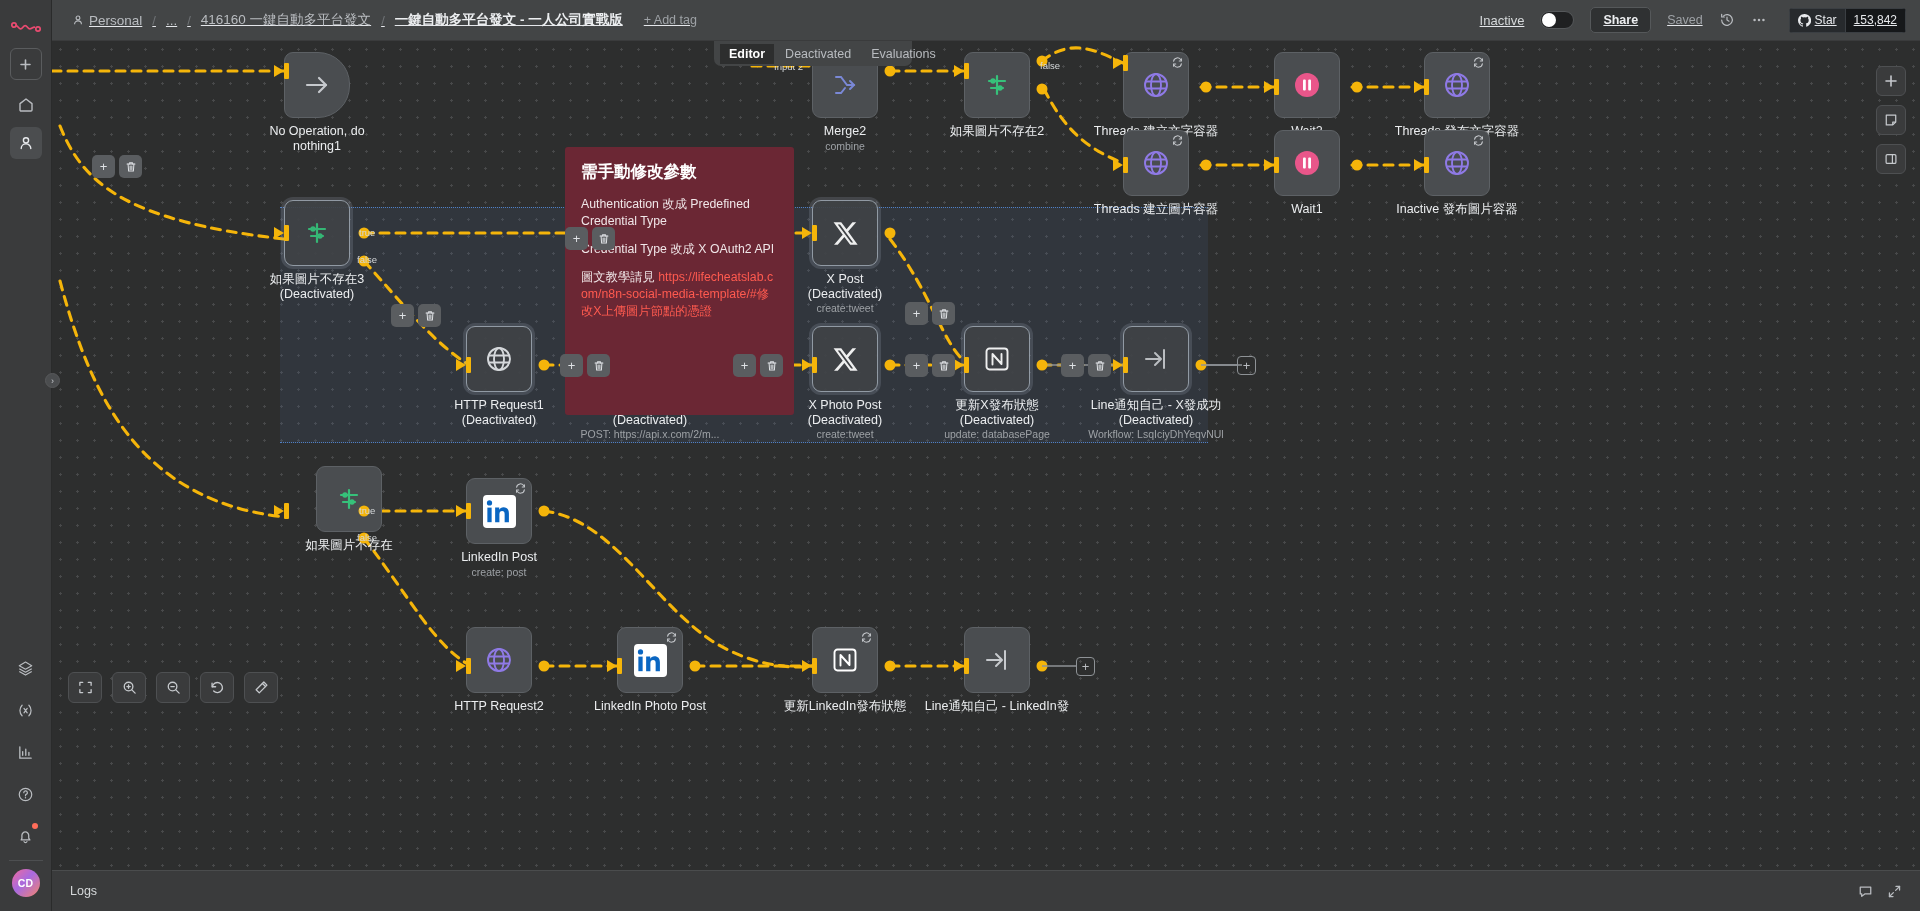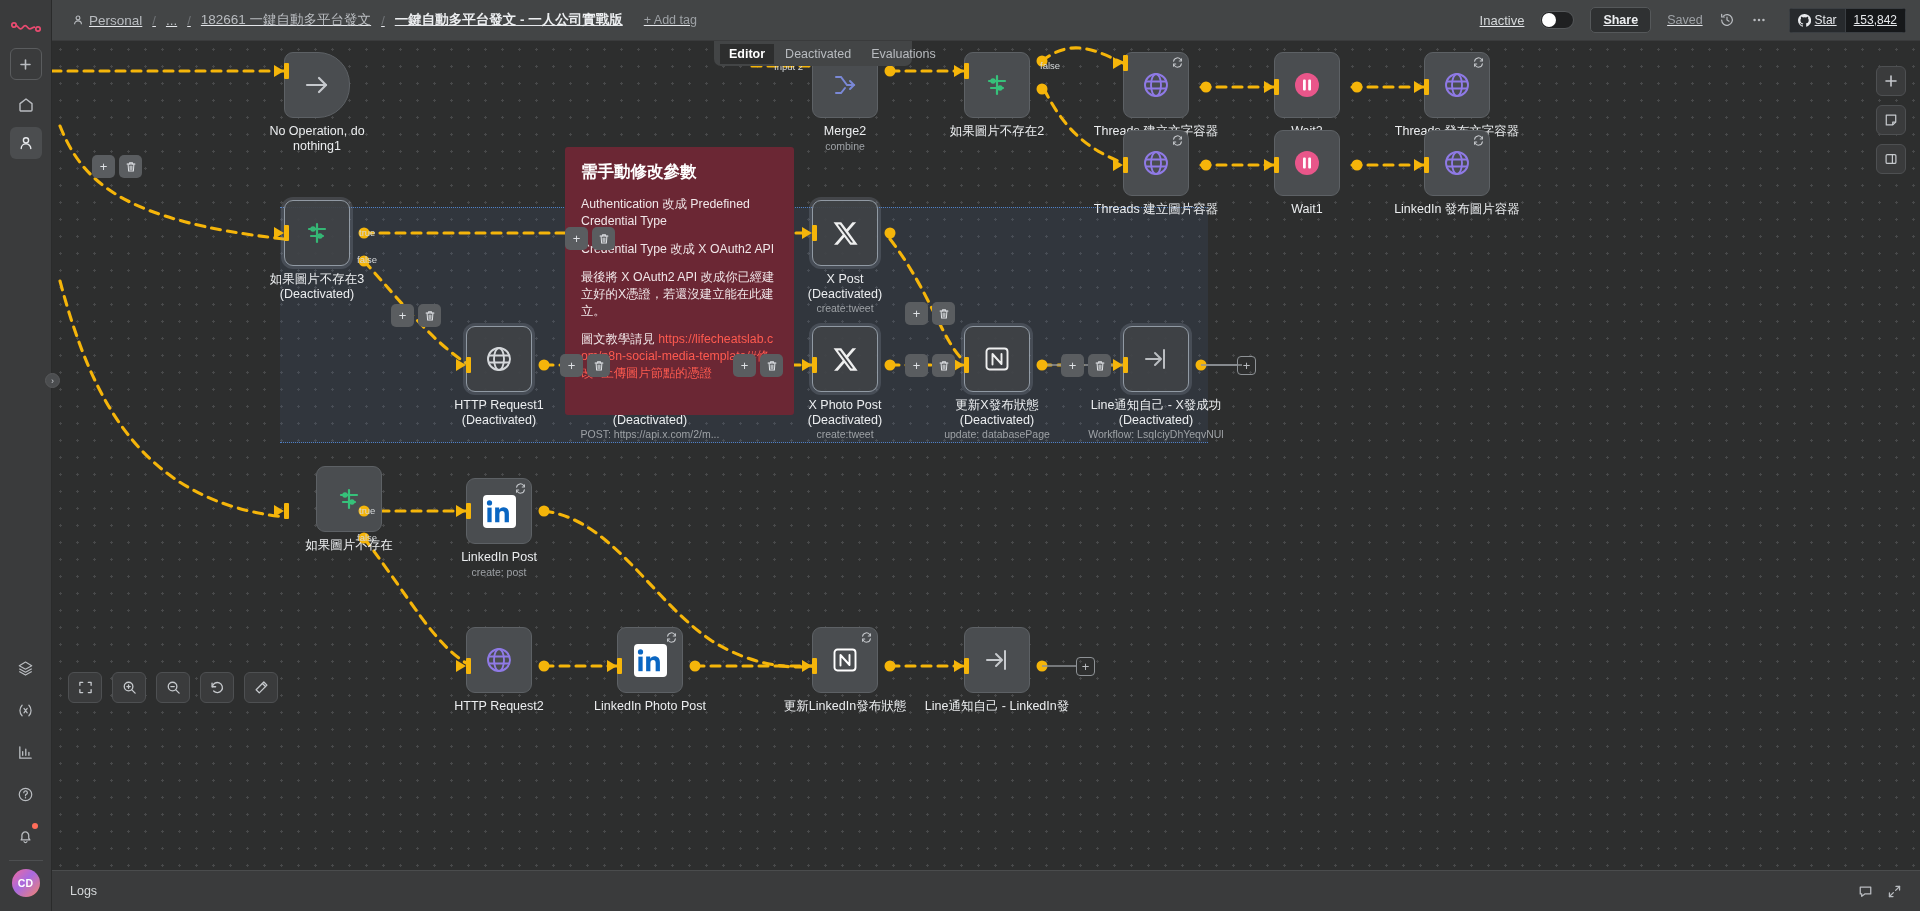--- a/index.html
+++ b/index.html
@@ -228,21 +228,21 @@
     <span class="person">
       <svg width="12" height="12" viewBox="0 0 14 14" fill="none" stroke="#b9bcc0" stroke-width="1.3">
           <circle cx="7" cy="4.6" r="2.2"></circle>
           <path d="M3 12a4 4 0 0 1 8 0"></path>
         </svg>
       <span>Personal</span>
     </span>
     <span class="sep">/</span>
     <span>...</span>
     <span class="sep">/</span>
-    <span>182661 一鍵自動多平台發文</span>
+    <span>416160 一鍵自動多平台發文</span>
     <span class="sep">/</span>
     <span class="cur">一鍵自動多平台發文 - 一人公司實戰版</span>
     <span class="addtag">+ Add tag</span>
   </div>
   <div class="tb-right">
     <span class="inactive-lbl">Inactive</span>
     <div class="toggle">
         <div class="knob"></div>
       </div>
     <div class="share-btn">Share</div>
@@ -468,21 +468,21 @@
             <path d="M12 8.5A5 5 0 0 1 2.5 10"></path>
             <path d="M2 11.8V9h2.8"></path>
           </svg>
       </span>
       <svg width="30" height="30" viewBox="0 0 30 30" fill="none" stroke="#8f7ae6" stroke-width="1.9">
           <circle cx="15" cy="15" r="11"></circle>
           <ellipse cx="15" cy="15" rx="5" ry="11"></ellipse>
           <path d="M4.6 11.5h20.8M4.6 18.5h20.8"></path>
         </svg>
     </div>
-    <div class="nlabel">LinkedIn 發布圖片容器</div>
+    <div class="nlabel">Inactive 發布圖片容器</div>
   </div>
 
   <div class="node" style="left:232px; top:159px;">
     <div class="nbox deact sel">
       <svg width="26" height="26" viewBox="0 0 26 26" fill="none" stroke="#36c17a" stroke-width="2.2" stroke-linecap="round">
           <path d="M13 4v18"></path>
           <path d="M5 9h16M7 16h12"></path>
           <circle cx="9" cy="9" r="1.6" fill="#36c17a"></circle>
           <circle cx="16" cy="16" r="1.6" fill="#36c17a"></circle>
         </svg>
@@ -646,21 +646,20 @@
           <path d="M22 5v18"></path>
         </svg>
     </div>
     <div class="nlabel">Line通知自己 - LinkedIn發</div>
   </div>
 
   <div class="sticky">
     <h3>需手動修改參數</h3>
     <p>Authentication 改成 Predefined Credential Type</p>
     <p>Credential Type 改成 X OAuth2 API</p>
-    <p>最後將 X OAuth2 API 改成你已經建立好的X憑證，若還沒建立能在此建立。</p>
     <p><span>圖文教學請見 </span><a href="#">https://lifecheatslab.com/n8n-social-media-template/#修改X上傳圖片節點的憑證</a></p>
   </div>
 
 
   <div class="minitb" style="left:40px; top:114px;">
     <div class="mbtn">+</div>
     <div class="mbtn">
       <svg width="12" height="12" viewBox="0 0 14 14" fill="none" stroke="currentColor" stroke-width="1.2" stroke-linecap="round">
           <path d="M2.4 3.6h9.2"></path>
           <path d="M5.4 3.6V2.2h3.2v1.4"></path>

